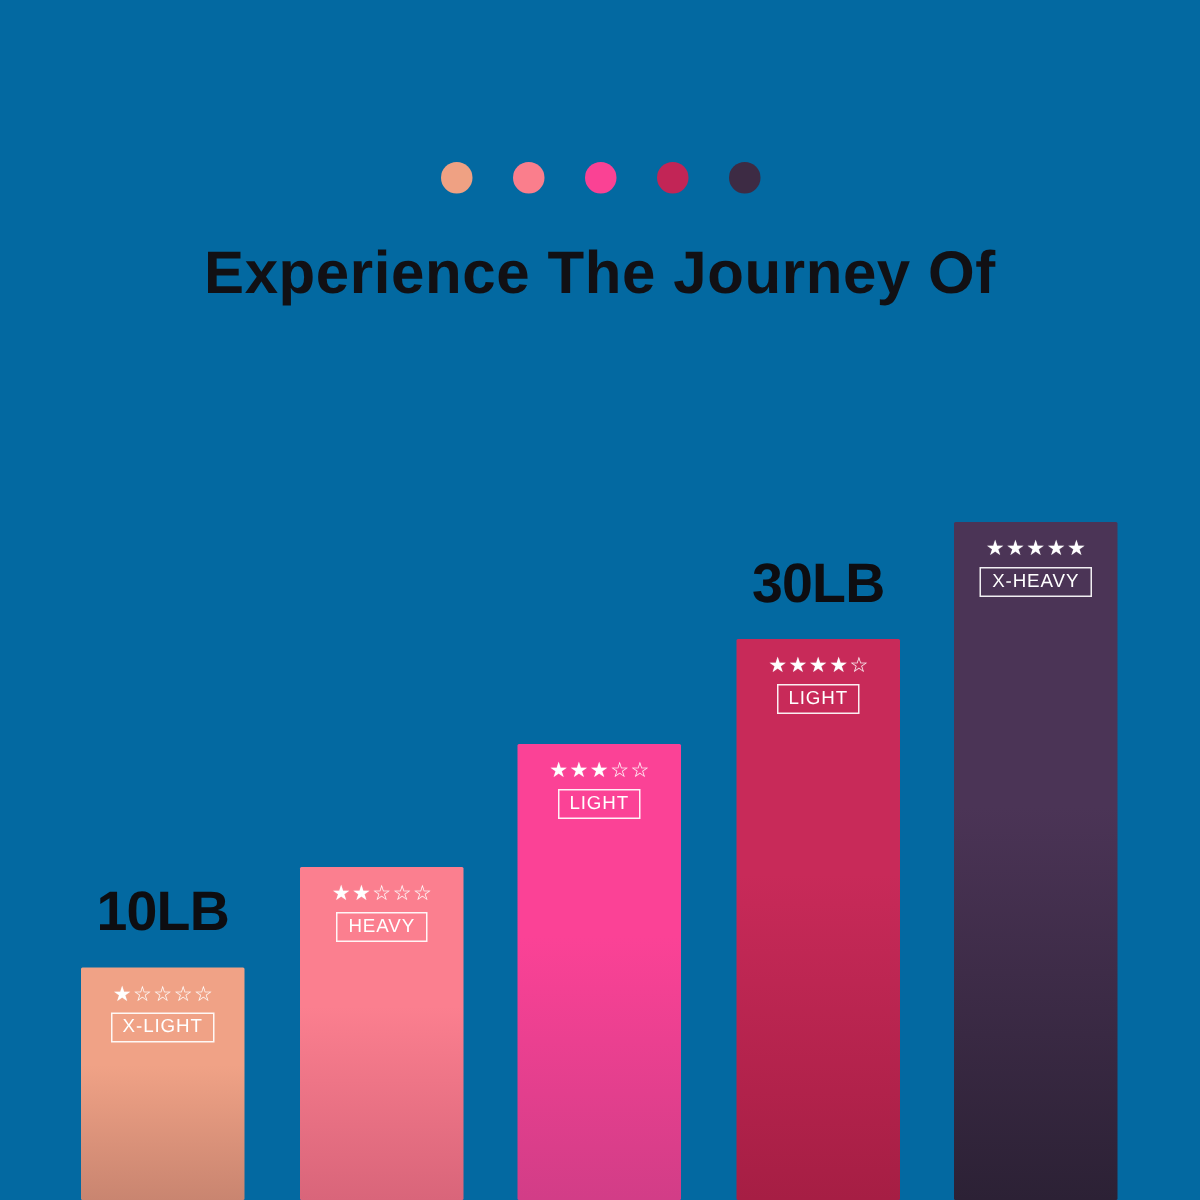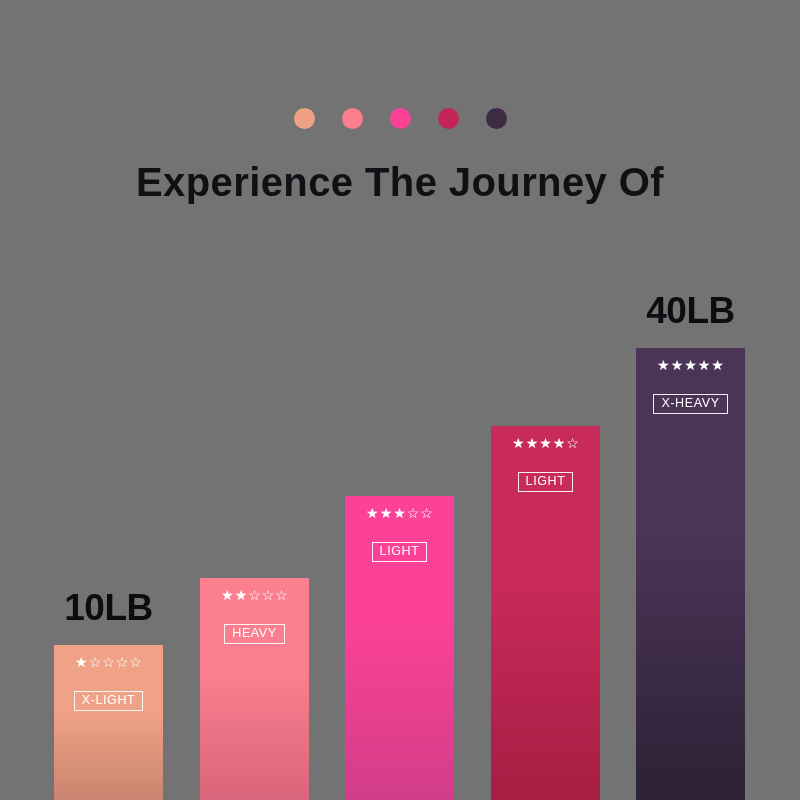--- a/index.html
+++ b/index.html
@@ -12,21 +12,21 @@
     background: #ffffff;
     font-family: "Liberation Sans", sans-serif;
     overflow: hidden;
     position: relative;
   }
   #stage {
     position: absolute;
     left: 0; top: 0;
     width: 800px;
     height: 800px;
-    background: #737373;
+    background: #0369a1;
   }
 
   
   #dot-row {
     position: absolute;
     left: 0;
     top: 106px;
     width: 800px;
     height: 24px;
     display: flex;
@@ -101,21 +101,21 @@
     display: flex;
     gap: 1px;
     color: #ffffff;
     font-size: 14px;
     line-height: 15px;
     letter-spacing: 0px;
     text-shadow: 0 0 1px rgba(255,255,255,0.25);
   }
   .stars span { display: block; }
   .level-box {
-    margin-top: 21px;
+    margin-top: 5px;
     border: 1.5px solid rgba(255,255,255,0.92);
     color: #ffffff;
     font-size: 12.5px;
     letter-spacing: 0.6px;
     padding: 2px 7px 3px 7px;
     line-height: 13px;
     white-space: nowrap;
     text-align: center;
   }
 </style>
@@ -182,30 +182,30 @@
         <div class="badge" style="top: 10px;">
           <div class="stars">
             <span>★</span>
             <span>★</span>
             <span>★</span>
             <span>★</span>
             <span>☆</span>
           </div>
           <div class="level-box">LIGHT</div>
         </div>
+        <div class="weight-label" style="top: -56px;">30LB</div>
       </div>
       <div class="bar-group" style="left: 636px; width: 109px; height: 452px;">
         <div class="bar" style="height: 100%; background: linear-gradient(rgb(75, 52, 86) 0%, rgb(75, 52, 86) 42%, rgb(44, 33, 53) 100%);"></div>
         <div class="badge" style="top: 10px;">
           <div class="stars">
             <span>★</span>
             <span>★</span>
             <span>★</span>
             <span>★</span>
             <span>★</span>
           </div>
           <div class="level-box">X-HEAVY</div>
         </div>
-        <div class="weight-label" style="top: -56px;">40LB</div>
       </div>
     </div>
 
 </div>
 
 </body></html>

